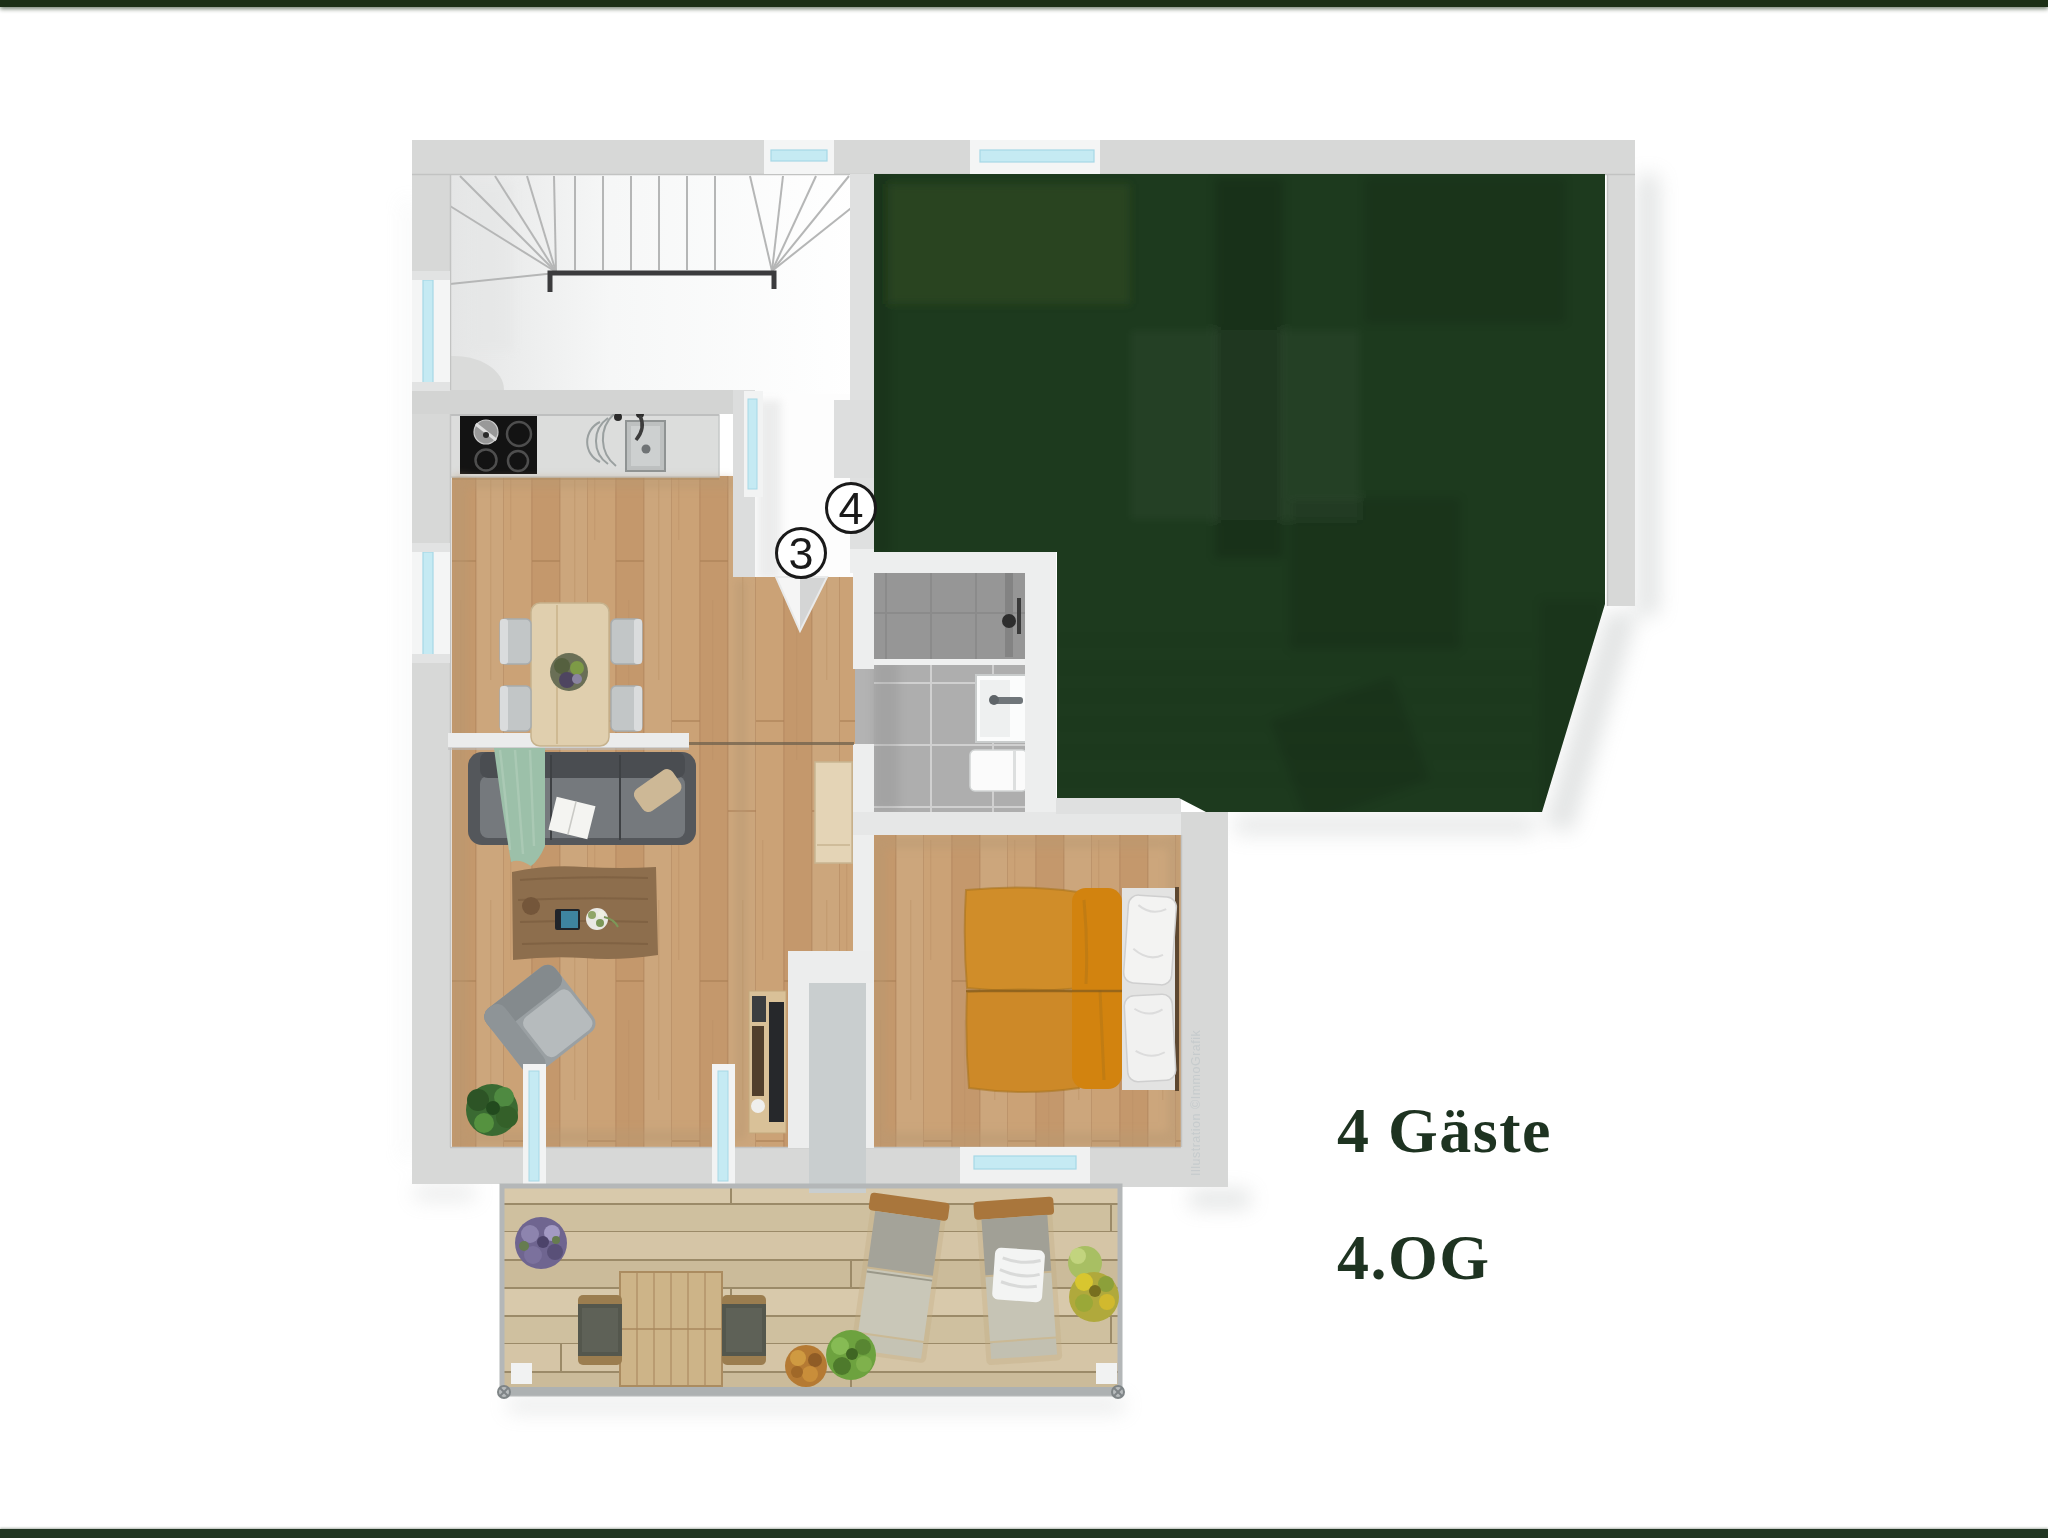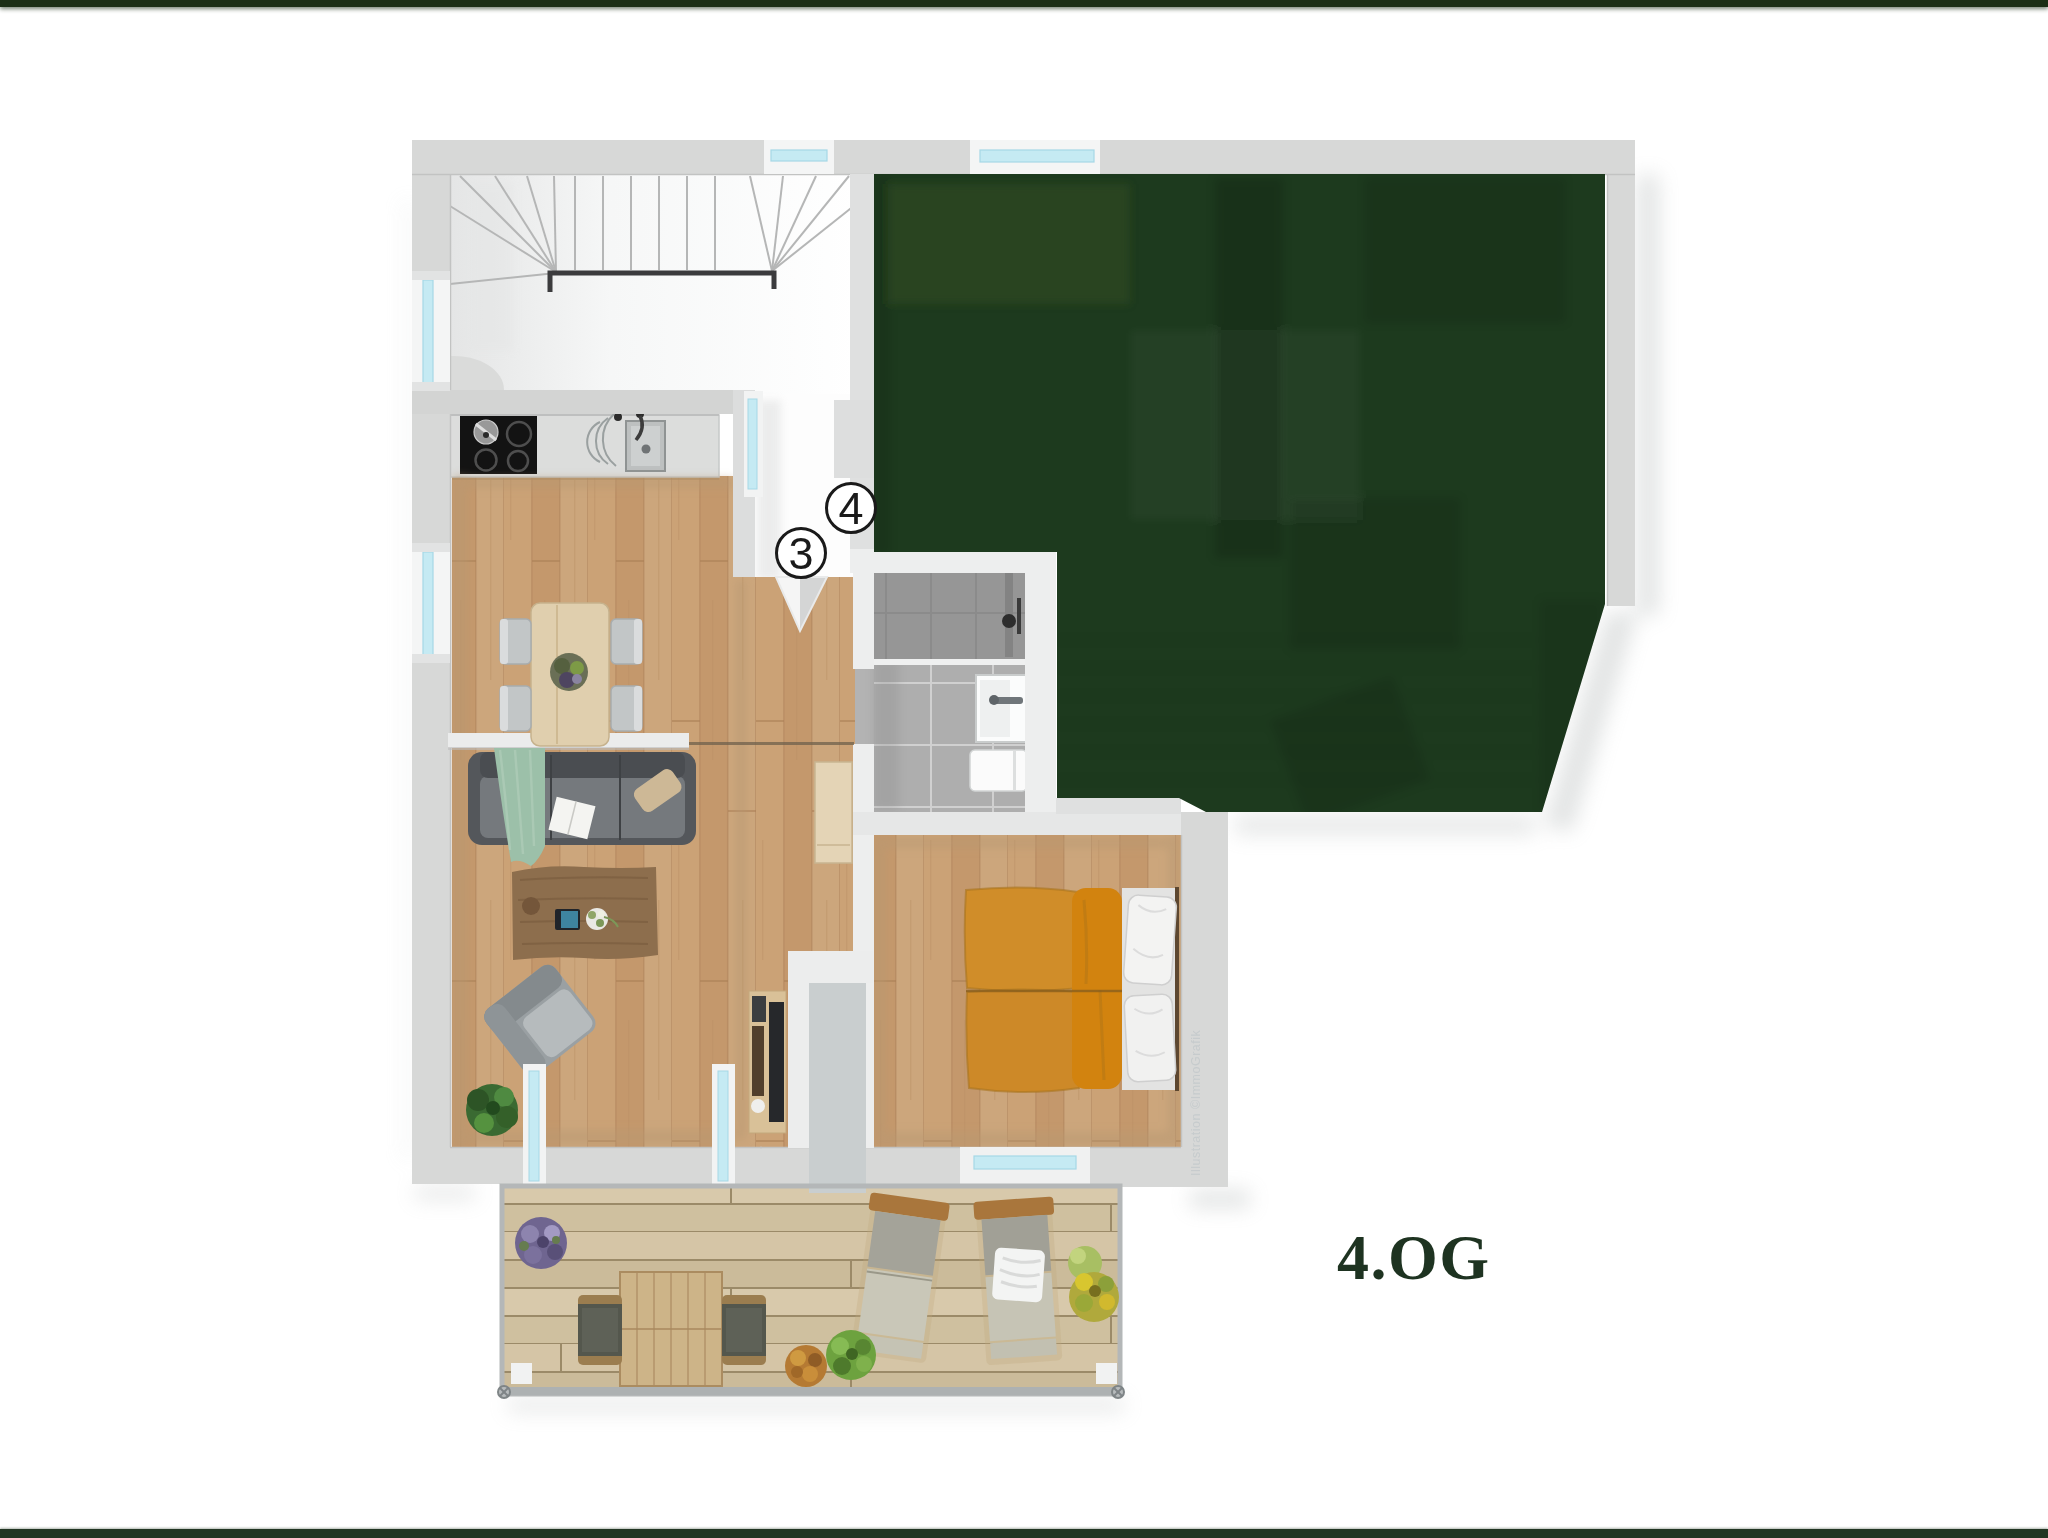--- a/index.html
+++ b/index.html
@@ -550,15 +550,16 @@
 
     <g>
       <circle cx="851" cy="508" r="24.5" fill="#ffffff" stroke="#1a1a1a" stroke-width="3"></circle>
       <text x="851" y="524" text-anchor="middle" font-size="45" fill="#1a1a1a" font-family="Liberation Sans, sans-serif">4</text>
     </g>
 
     <text x="1200" y="1176" transform="rotate(-90 1200 1176)" font-size="12.5" fill="#c6cbcd" font-family="Liberation Sans, sans-serif" letter-spacing="0.5">Illustration ©ImmoGrafik</text>
   </svg>
 
 
+  <div class="label" style="left:1337px;top:1094px;font-size:64px;">4 Gäste</div>
 
   <div class="label" style="left:1337px;top:1221px;font-size:64px;">4.OG</div>
 </div>
 
 </body></html>

